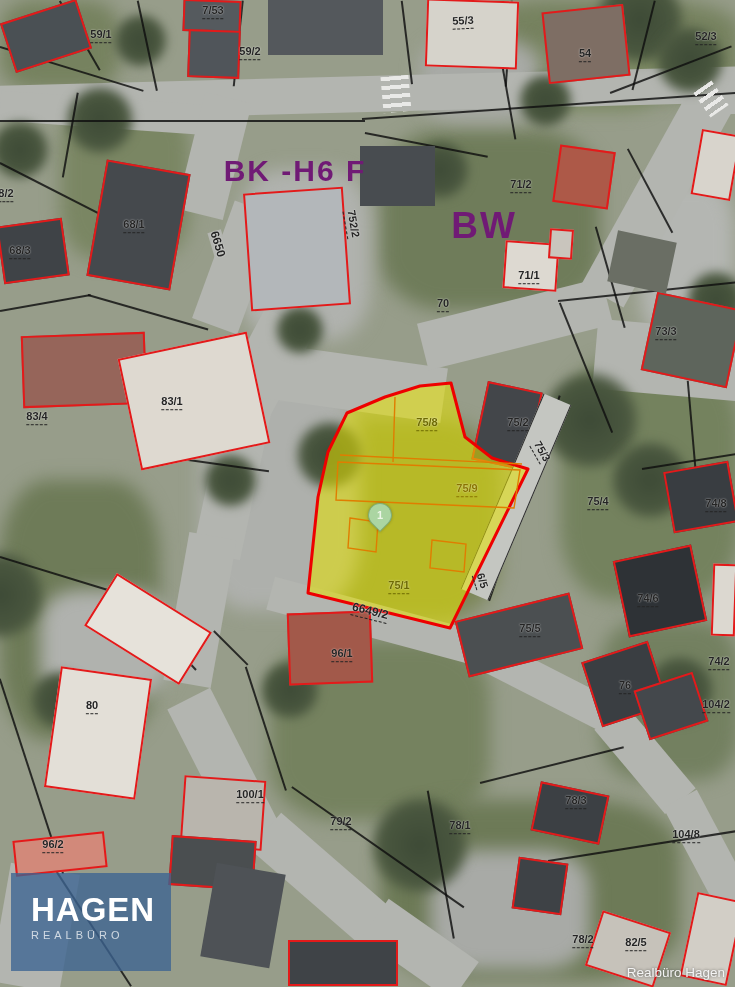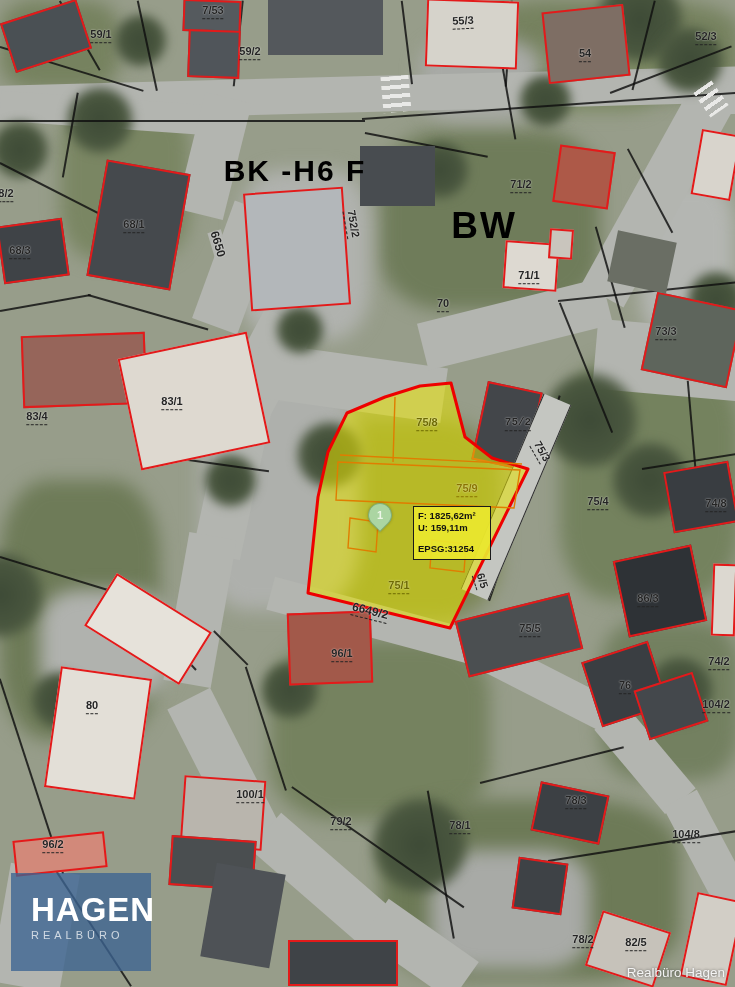--- a/index.html
+++ b/index.html
@@ -15,32 +15,32 @@
   .bld{position:absolute;}
   .bld.outlined{border:2px solid #e31a1a;}
   .strip{position:absolute;left:501px;top:391px;width:30px;height:212px;transform:rotate(23deg);
          background:#c4c6c1;border-left:1.2px solid #2a2a2a;border-right:1.2px solid #2a2a2a;z-index:4;}
   .crosswalk{position:absolute;background:repeating-linear-gradient(to bottom,#e9e9e7 0 4px,rgba(0,0,0,0) 4px 9px);z-index:3;}
   svg.hl{position:absolute;inset:0;z-index:6;pointer-events:none;}
   #labels-layer{position:absolute;inset:0;z-index:7;}
   .lbl{position:absolute;white-space:nowrap;color:#242424;font-weight:700;font-size:11px;
        text-shadow:0 0 2px rgba(255,255,255,0.55),0 0 1px rgba(255,255,255,0.4);}
   .lbl.parcel{border-bottom:1.4px dashed currentColor;padding-bottom:1px;line-height:1.05;}
-  .lbl.zone{font-size:30px;letter-spacing:2px;color:#000000;font-weight:700;text-shadow:none;}
+  .lbl.zone{font-size:30px;letter-spacing:2px;color:#701a75;font-weight:700;text-shadow:none;}
   .lbl.road{font-weight:700;}
   .infobox{position:absolute;left:413px;top:506px;width:78px;z-index:8;
            background:rgba(234,231,46,0.92);border:1.2px solid #1a1a1a;
            padding:3px 4px 4px 4px;color:#111;font-size:9.5px;font-weight:700;line-height:1.3;}
   .infobox .epsg{margin-top:8px;}
   .marker{position:absolute;left:368px;top:503px;width:24px;height:24px;z-index:8;
           background:#abd5a2;border:1.5px solid #7fae78;border-radius:50% 50% 50% 0;
           transform:rotate(-45deg);box-shadow:0 0 3px rgba(0,0,0,0.25);}
   .marker span{position:absolute;inset:0;display:flex;align-items:center;justify-content:center;
           transform:rotate(45deg);color:#eef7e8;font-size:11px;font-weight:700;}
-  .logo{position:absolute;left:11px;top:873px;width:140px;height:98px;z-index:9;
+  .logo{position:absolute;left:11px;top:873px;width:160px;height:98px;z-index:9;
         background:rgba(60,100,146,0.78);padding:20px 0 0 20px;}
   .logo .t{color:#ffffff;font-size:33px;font-weight:700;letter-spacing:1px;line-height:1;}
   .logo .s{color:rgba(255,255,255,0.72);font-size:11px;letter-spacing:4px;margin-top:3px;}
   .attribution{position:absolute;right:10px;bottom:7px;z-index:9;color:#f4f4f4;font-size:13.5px;
         text-shadow:0 0 3px rgba(0,0,0,0.6);}
 </style>
 </head>
 <body>
 
 <div id="map">
@@ -212,50 +212,45 @@
       <span class="lbl parcel" style="left: 6px; top: 195px; transform: translate(-50%, -50%) rotate(0deg);">8/2</span>
       <span class="lbl road" style="left: 218px; top: 244px; transform: translate(-50%, -50%) rotate(73deg); font-size: 12px;">6650</span>
       <span class="lbl parcel" style="left: 352px; top: 224px; transform: translate(-50%, -50%) rotate(80deg);">752/2</span>
       <span class="lbl parcel" style="left: 521px; top: 186px; transform: translate(-50%, -50%) rotate(0deg);">71/2</span>
       <span class="lbl parcel" style="left: 529px; top: 277px; transform: translate(-50%, -50%) rotate(0deg);">71/1</span>
       <span class="lbl parcel" style="left: 443px; top: 305px; transform: translate(-50%, -50%) rotate(0deg);">70</span>
       <span class="lbl parcel" style="left: 666px; top: 333px; transform: translate(-50%, -50%) rotate(0deg);">73/3</span>
       <span class="lbl parcel" style="left: 37px; top: 385px; transform: translate(-50%, -50%) rotate(0deg); margin-top: 33px;">83/4</span>
       <span class="lbl parcel" style="left: 172px; top: 403px; transform: translate(-50%, -50%) rotate(0deg);">83/1</span>
       <span class="lbl parcel" style="left: 427px; top: 424px; transform: translate(-50%, -50%) rotate(0deg); color: rgb(110, 106, 0);">75/8</span>
-      <span class="lbl parcel" style="left: 518px; top: 424px; transform: translate(-50%, -50%) rotate(0deg); font-family: Liberation Mono, monospace;">75/2</span>
+      <span class="lbl parcel" style="left: 518px; top: 424px; transform: translate(-50%, -50%) rotate(0deg);">75/2</span>
       <span class="lbl parcel" style="left: 541px; top: 452px; transform: translate(-50%, -50%) rotate(60deg);">75/3</span>
       <span class="lbl parcel" style="left: 467px; top: 490px; transform: translate(-50%, -50%) rotate(0deg); color: rgb(138, 116, 0);">75/9</span>
       <span class="lbl parcel" style="left: 598px; top: 503px; transform: translate(-50%, -50%) rotate(0deg);">75/4</span>
       <span class="lbl parcel" style="left: 716px; top: 505px; transform: translate(-50%, -50%) rotate(0deg);">74/8</span>
-      <span class="lbl parcel" style="left: 648px; top: 600px; transform: translate(-50%, -50%) rotate(0deg);">86/3</span>
+      <span class="lbl parcel" style="left: 648px; top: 600px; transform: translate(-50%, -50%) rotate(0deg);">74/6</span>
       <span class="lbl parcel" style="left: 399px; top: 587px; transform: translate(-50%, -50%) rotate(0deg); color: rgb(110, 106, 0);">75/1</span>
       <span class="lbl parcel" style="left: 370px; top: 612px; transform: translate(-50%, -50%) rotate(14deg); font-size: 12px;">6649/2</span>
       <span class="lbl parcel" style="left: 481px; top: 581px; transform: translate(-50%, -50%) rotate(72deg);">6/5</span>
       <span class="lbl parcel" style="left: 530px; top: 630px; transform: translate(-50%, -50%) rotate(0deg);">75/5</span>
       <span class="lbl parcel" style="left: 342px; top: 655px; transform: translate(-50%, -50%) rotate(0deg);">96/1</span>
       <span class="lbl parcel" style="left: 625px; top: 687px; transform: translate(-50%, -50%) rotate(0deg);">76</span>
       <span class="lbl parcel" style="left: 719px; top: 663px; transform: translate(-50%, -50%) rotate(0deg);">74/2</span>
       <span class="lbl parcel" style="left: 716px; top: 706px; transform: translate(-50%, -50%) rotate(0deg);">104/2</span>
       <span class="lbl parcel" style="left: 92px; top: 707px; transform: translate(-50%, -50%) rotate(0deg);">80</span>
       <span class="lbl parcel" style="left: 250px; top: 796px; transform: translate(-50%, -50%) rotate(0deg);">100/1</span>
       <span class="lbl parcel" style="left: 341px; top: 823px; transform: translate(-50%, -50%) rotate(0deg);">79/2</span>
       <span class="lbl parcel" style="left: 460px; top: 827px; transform: translate(-50%, -50%) rotate(0deg);">78/1</span>
       <span class="lbl parcel" style="left: 576px; top: 802px; transform: translate(-50%, -50%) rotate(0deg);">78/3</span>
       <span class="lbl parcel" style="left: 686px; top: 836px; transform: translate(-50%, -50%) rotate(0deg);">104/8</span>
       <span class="lbl parcel" style="left: 53px; top: 846px; transform: translate(-50%, -50%) rotate(0deg);">96/2</span>
       <span class="lbl parcel" style="left: 583px; top: 929px; transform: translate(-50%, -50%) rotate(0deg); margin-top: 12px;">78/2</span>
       <span class="lbl parcel" style="left: 636px; top: 944px; transform: translate(-50%, -50%) rotate(0deg);">82/5</span>
     </div>
 
-  <div class="infobox">
-    <div>F: 1825,62m²</div>
-    <div>U: 159,11m</div>
-    <div class="epsg">EPSG:31254</div>
-  </div>
 
   <div class="marker">
     <span>1</span>
   </div>
 
   <div class="logo">
     <div class="t">HAGEN</div>
     <div class="s">REALBÜRO</div>
   </div>
 

